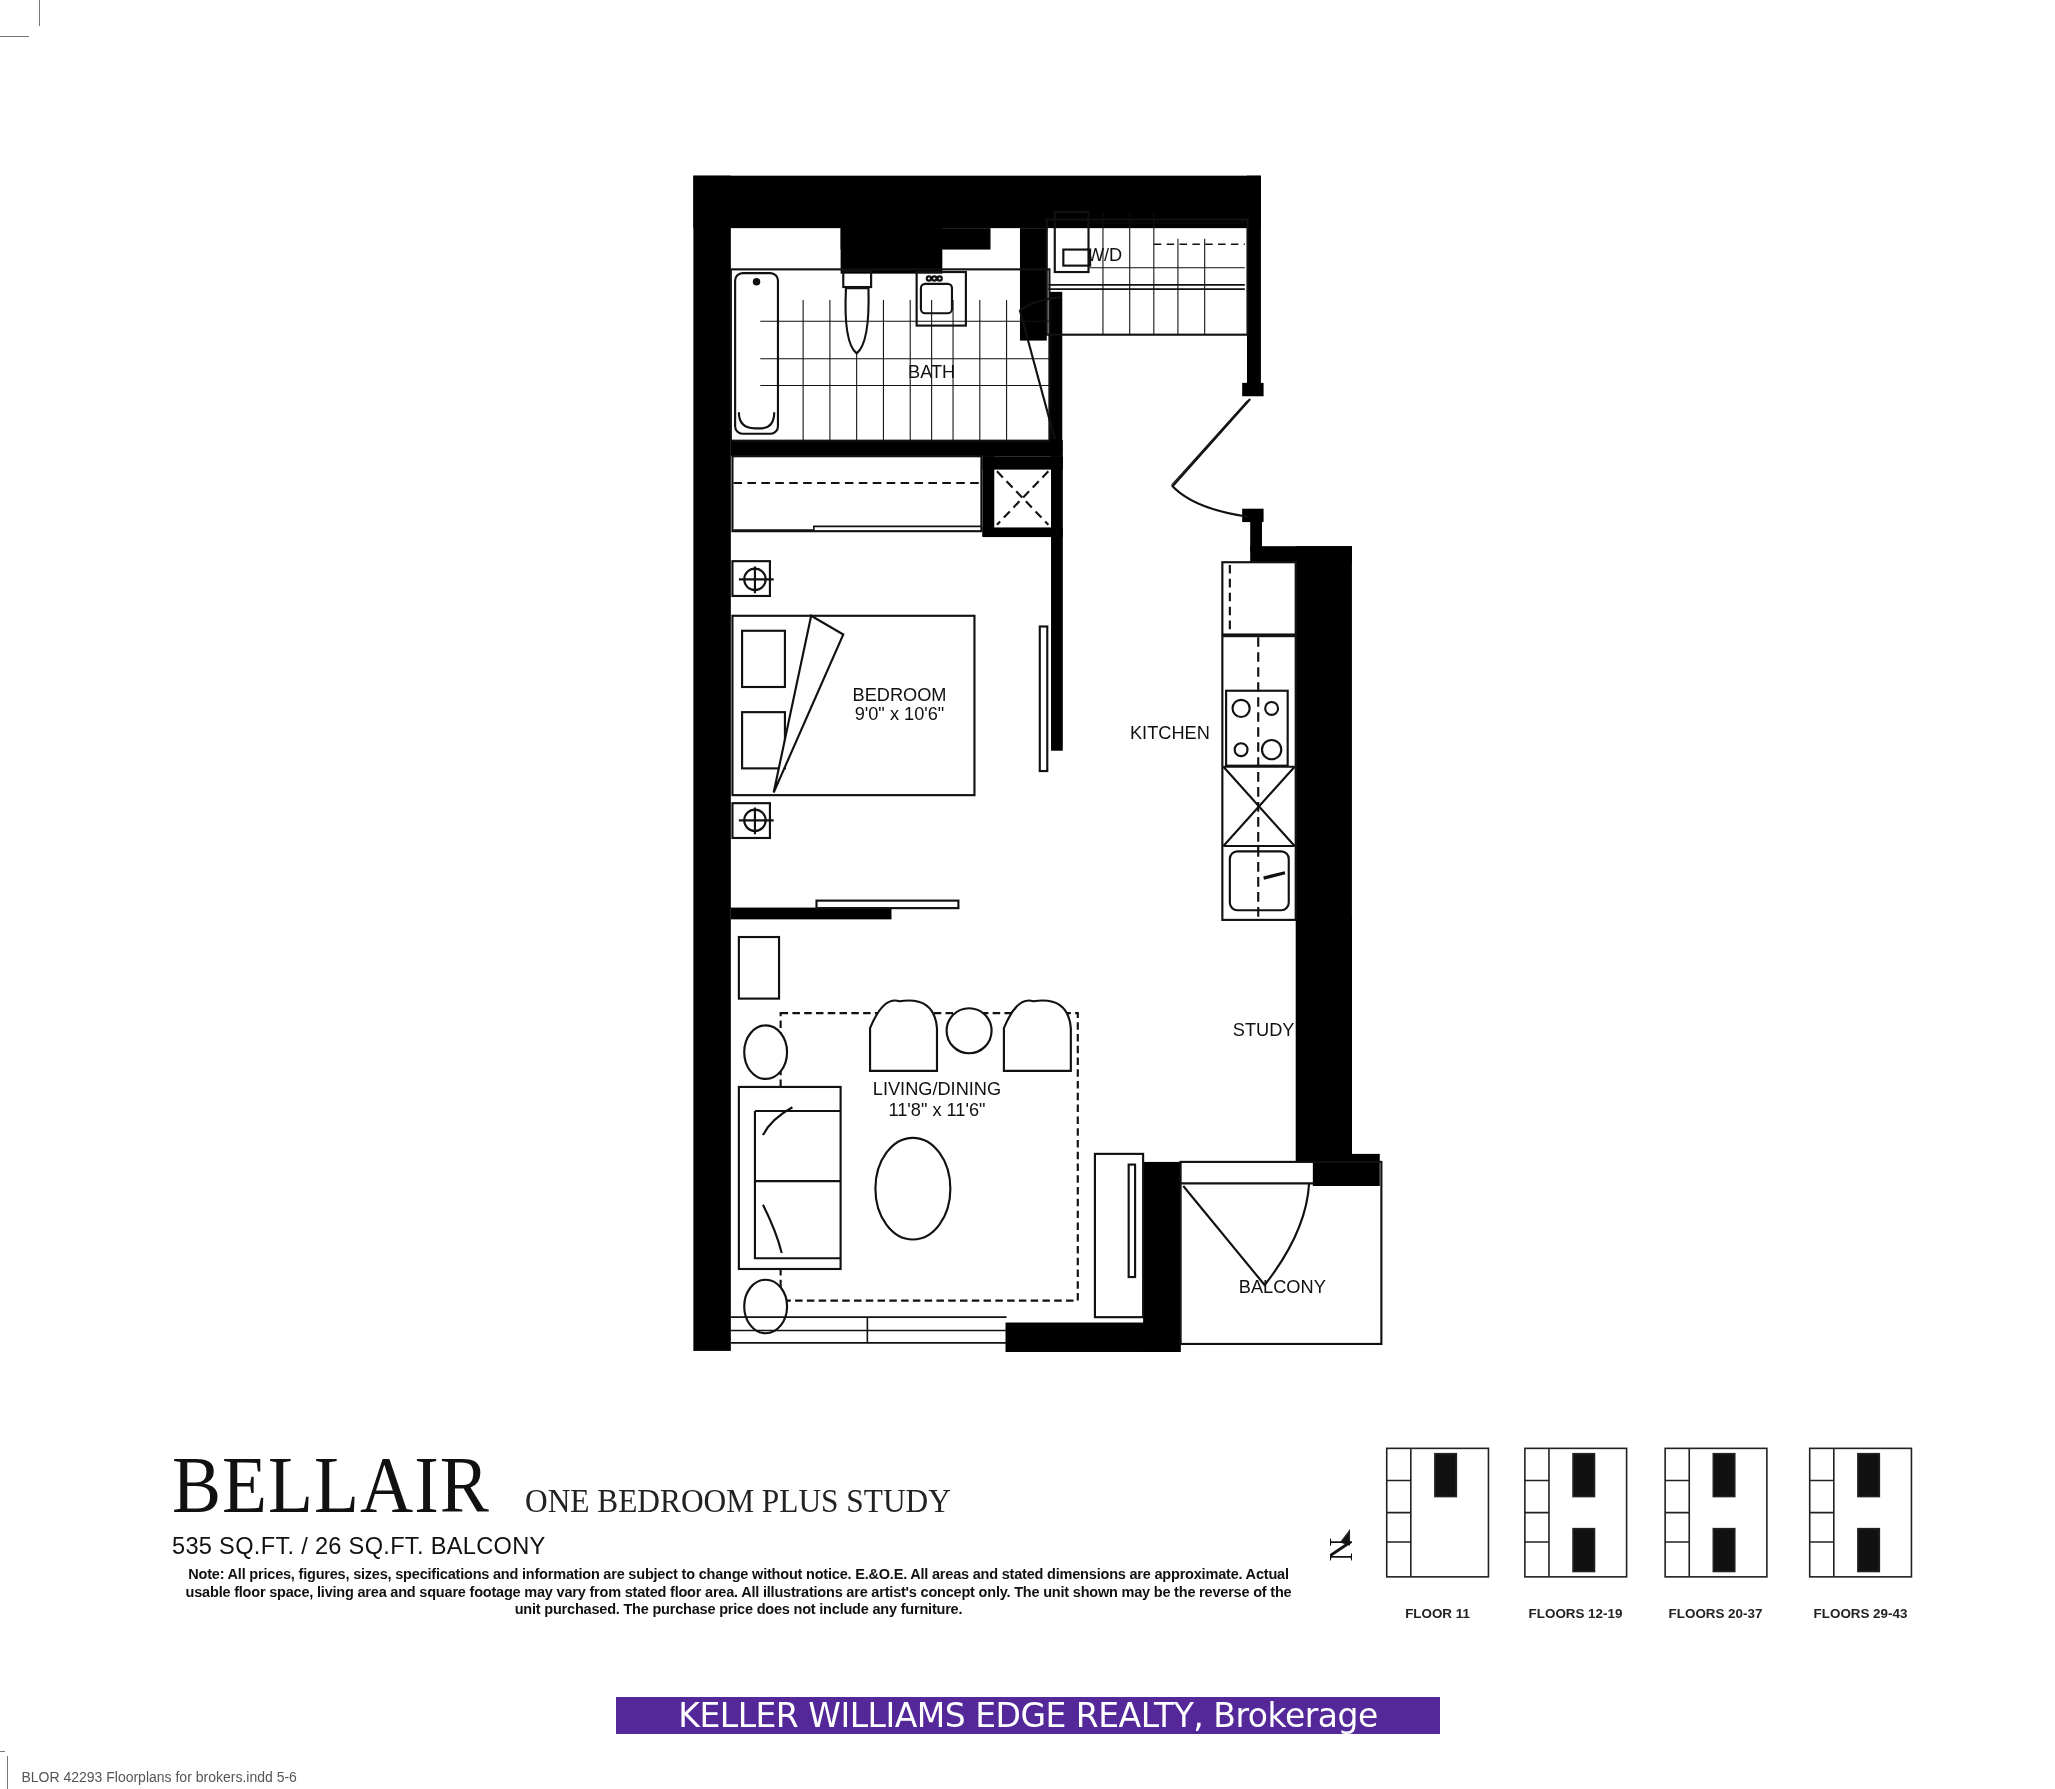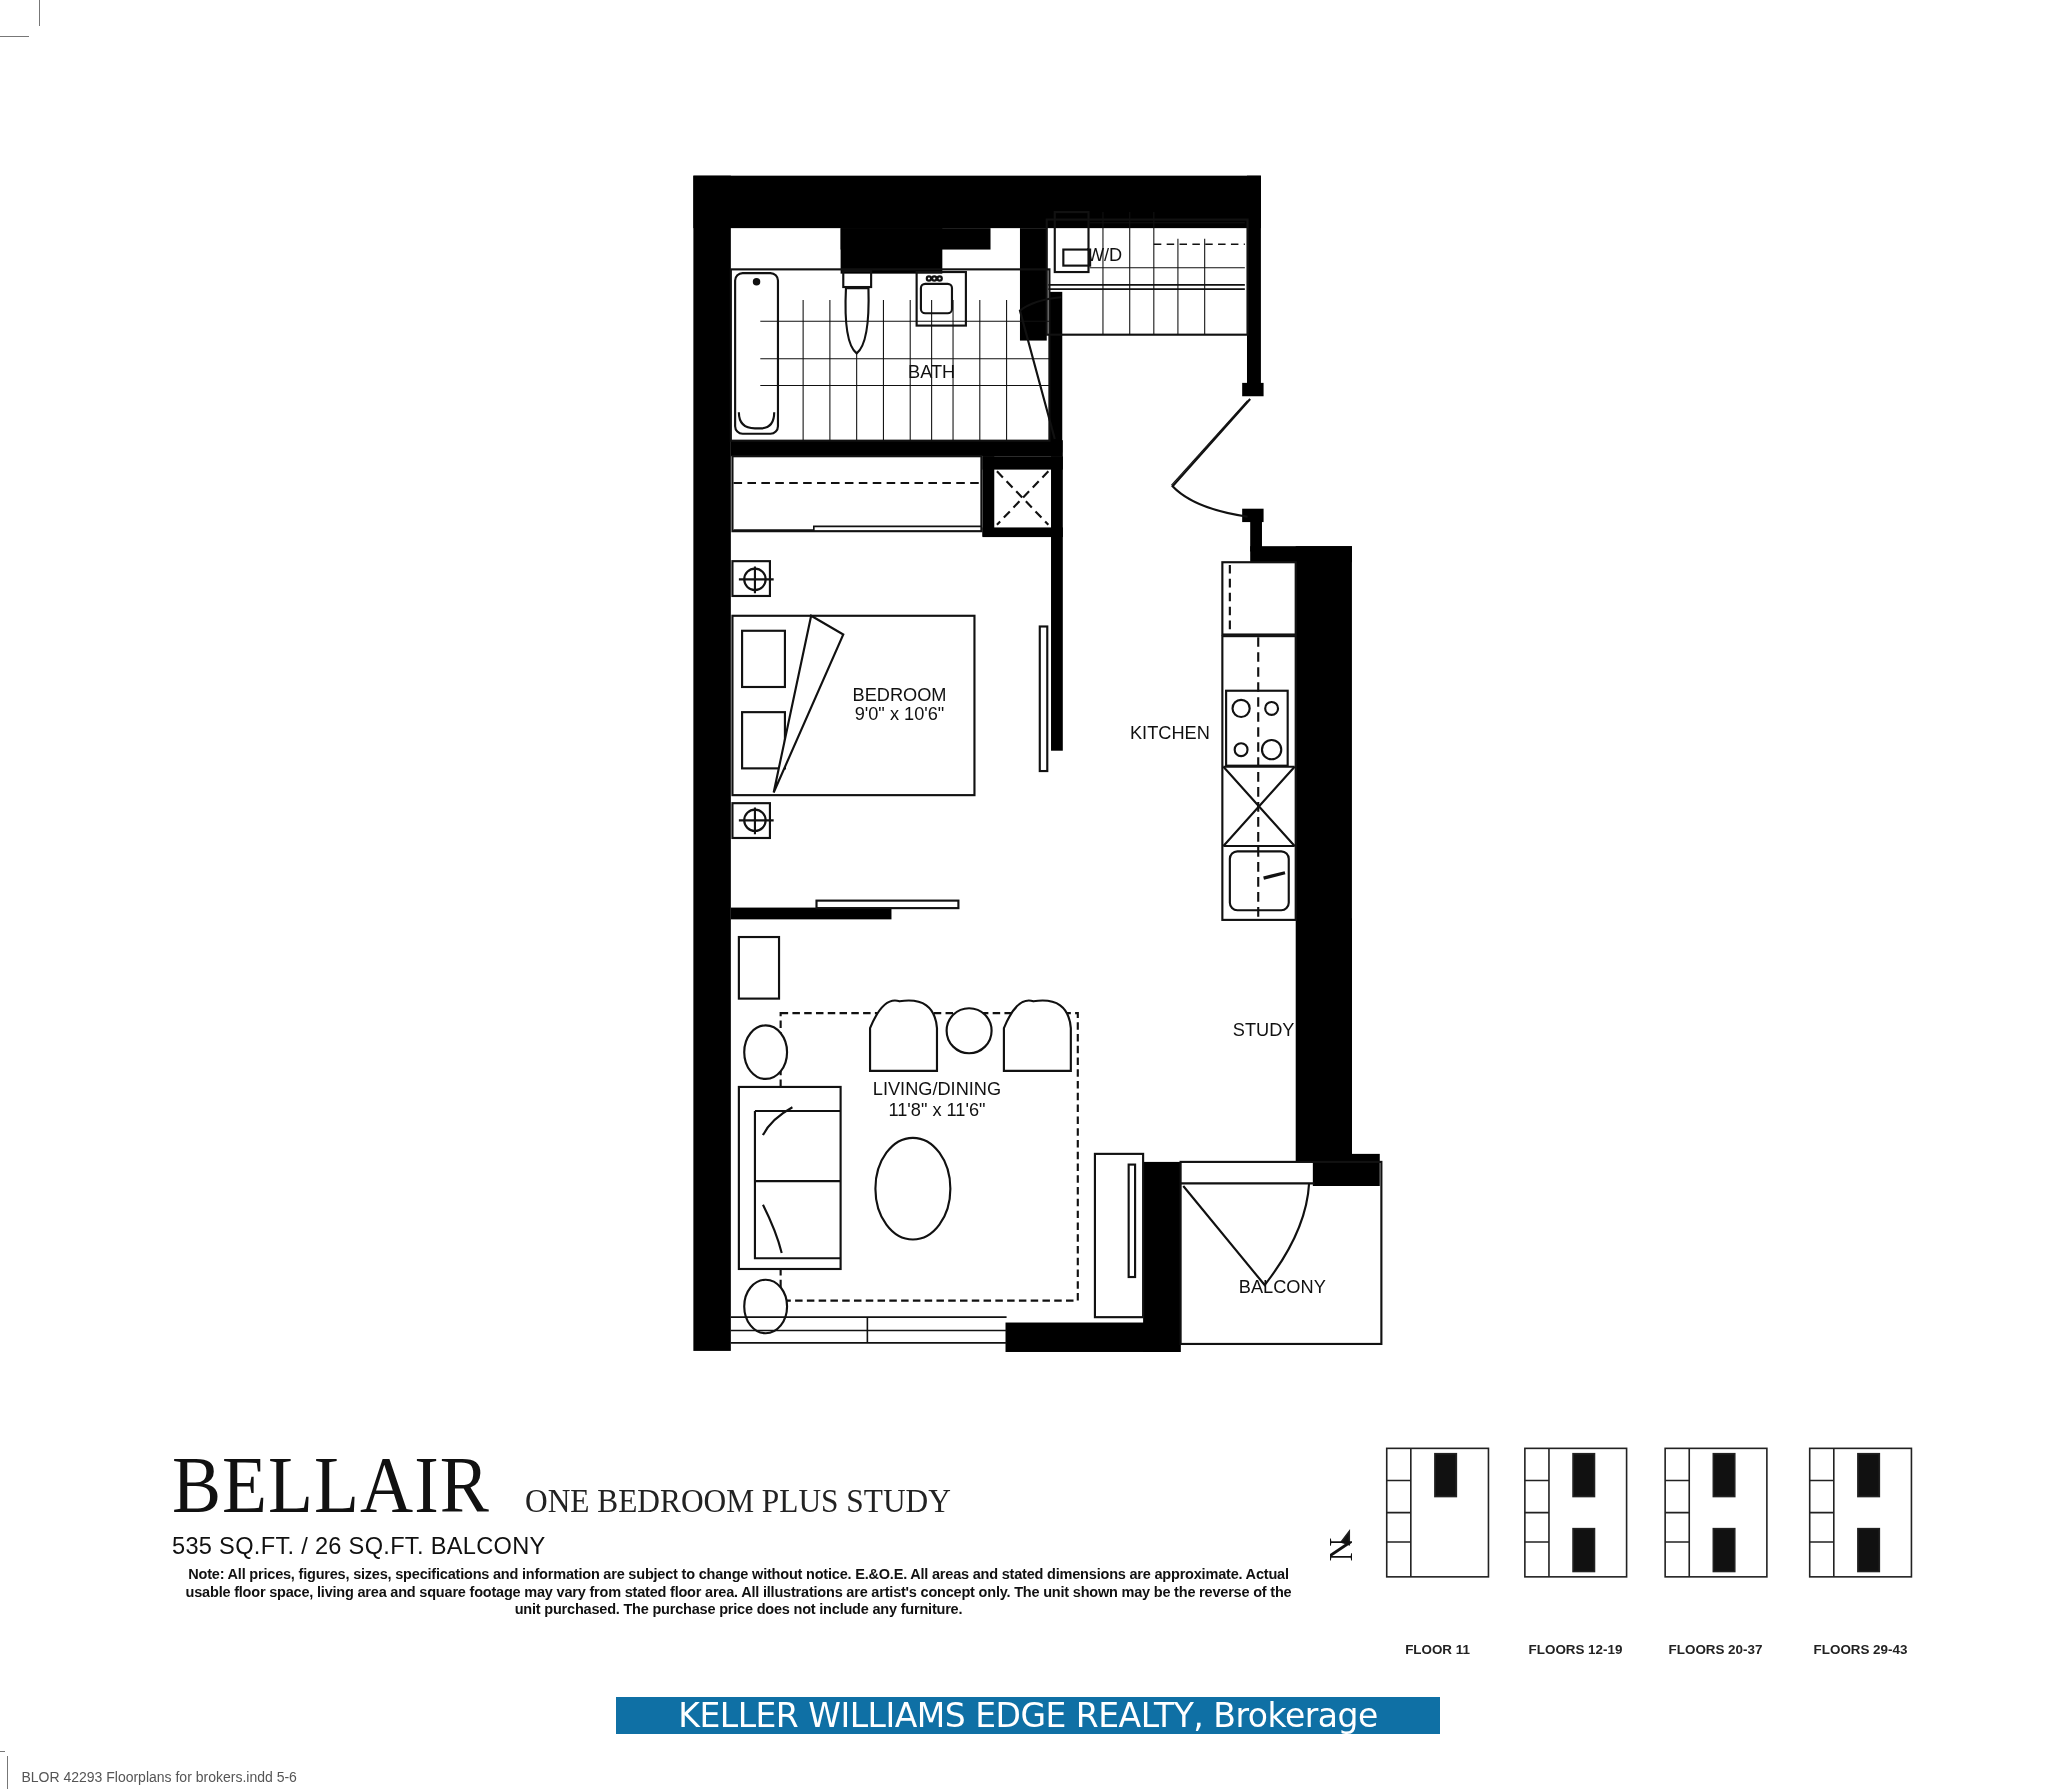--- a/index.html
+++ b/index.html
@@ -5,23 +5,23 @@
     html, body { margin: 0; padding: 0; background: #ffffff; }
     body { width: 2056px; height: 1790px; position: relative; overflow: hidden; font-family: "Liberation Sans", sans-serif; color: #111; }
     .crop { position: absolute; background: #777; }
     #plan { position: absolute; left: 0; top: 0; }
     .room-label { font-family: "Liberation Sans", sans-serif; font-size: 34px; fill: #111; text-anchor: middle; }
     .title-block { position: absolute; left: 172px; top: 1437px; margin-top: 8px; }
     .unit-name { font-family: "Liberation Serif", serif; font-size: 80px; letter-spacing: 1.1px; color: #111; display: inline-block; line-height: 1; transform: scaleX(0.92); transform-origin: left; }
     .unit-type { font-family: "Liberation Serif", serif; font-size: 33px; color: #222; display: inline-block; margin-left: 5.4px; transform: scaleX(0.95); transform-origin: left; }
     .unit-area { position: absolute; left: 172px; top: 1520px; font-family: "Liberation Sans", sans-serif; font-size: 23.6px; color: #111; letter-spacing: 0.3px; margin-top: 13px; }
     .disclaimer { position: absolute; left: 171px; top: 1566px; width: 1135px; font-family: Liberation Sans, sans-serif; font-size: 14.5px; line-height: 17.7px; color: #111; font-weight: bold; letter-spacing: -0.2px; text-align: center; }
-    .keyplan-label { position: absolute; top: 1606px; font-family: "Liberation Sans", sans-serif; font-size: 13.4px; font-weight: bold; color: #222; text-align: center; width: 139px; margin-top: 36px; }
+    .keyplan-label { position: absolute; top: 1606px; font-family: "Liberation Sans", sans-serif; font-size: 13.4px; font-weight: bold; color: #222; text-align: center; width: 139px; }
     .north { position: absolute; left: 1330px; top: 1531px; font-family: "Liberation Serif", serif; font-size: 33px; color: #111; }
-    .watermark { position: absolute; left: 616px; top: 1697px; width: 824px; height: 37px; background: #0369a1; color: #ffffff; font-family: "DejaVu Sans", sans-serif; font-size: 33px; line-height: 37px; text-align: center; letter-spacing: -0.5px; opacity: 0.95; }
+    .watermark { position: absolute; left: 616px; top: 1697px; width: 824px; height: 37px; background: #4c1d95; color: #ffffff; font-family: "DejaVu Sans", sans-serif; font-size: 33px; line-height: 37px; text-align: center; letter-spacing: -0.5px; opacity: 0.95; }
     .slug { position: absolute; left: 21.4px; top: 1769px; font-family: "Liberation Sans", sans-serif; font-size: 14px; color: #555; }
   </style>
 </head>
 <body>
 
 <div class="crop" style="left:39px;top:0;width:1.1px;height:26px;"></div>
 <div class="crop" style="left:0;top:36px;width:29.4px;height:1.1px;"></div>
 <div class="crop" style="left:0;top:1751px;width:5.4px;height:1.1px;"></div>
 <div class="crop" style="left:7px;top:1756px;width:1.1px;height:34px;"></div>
 

